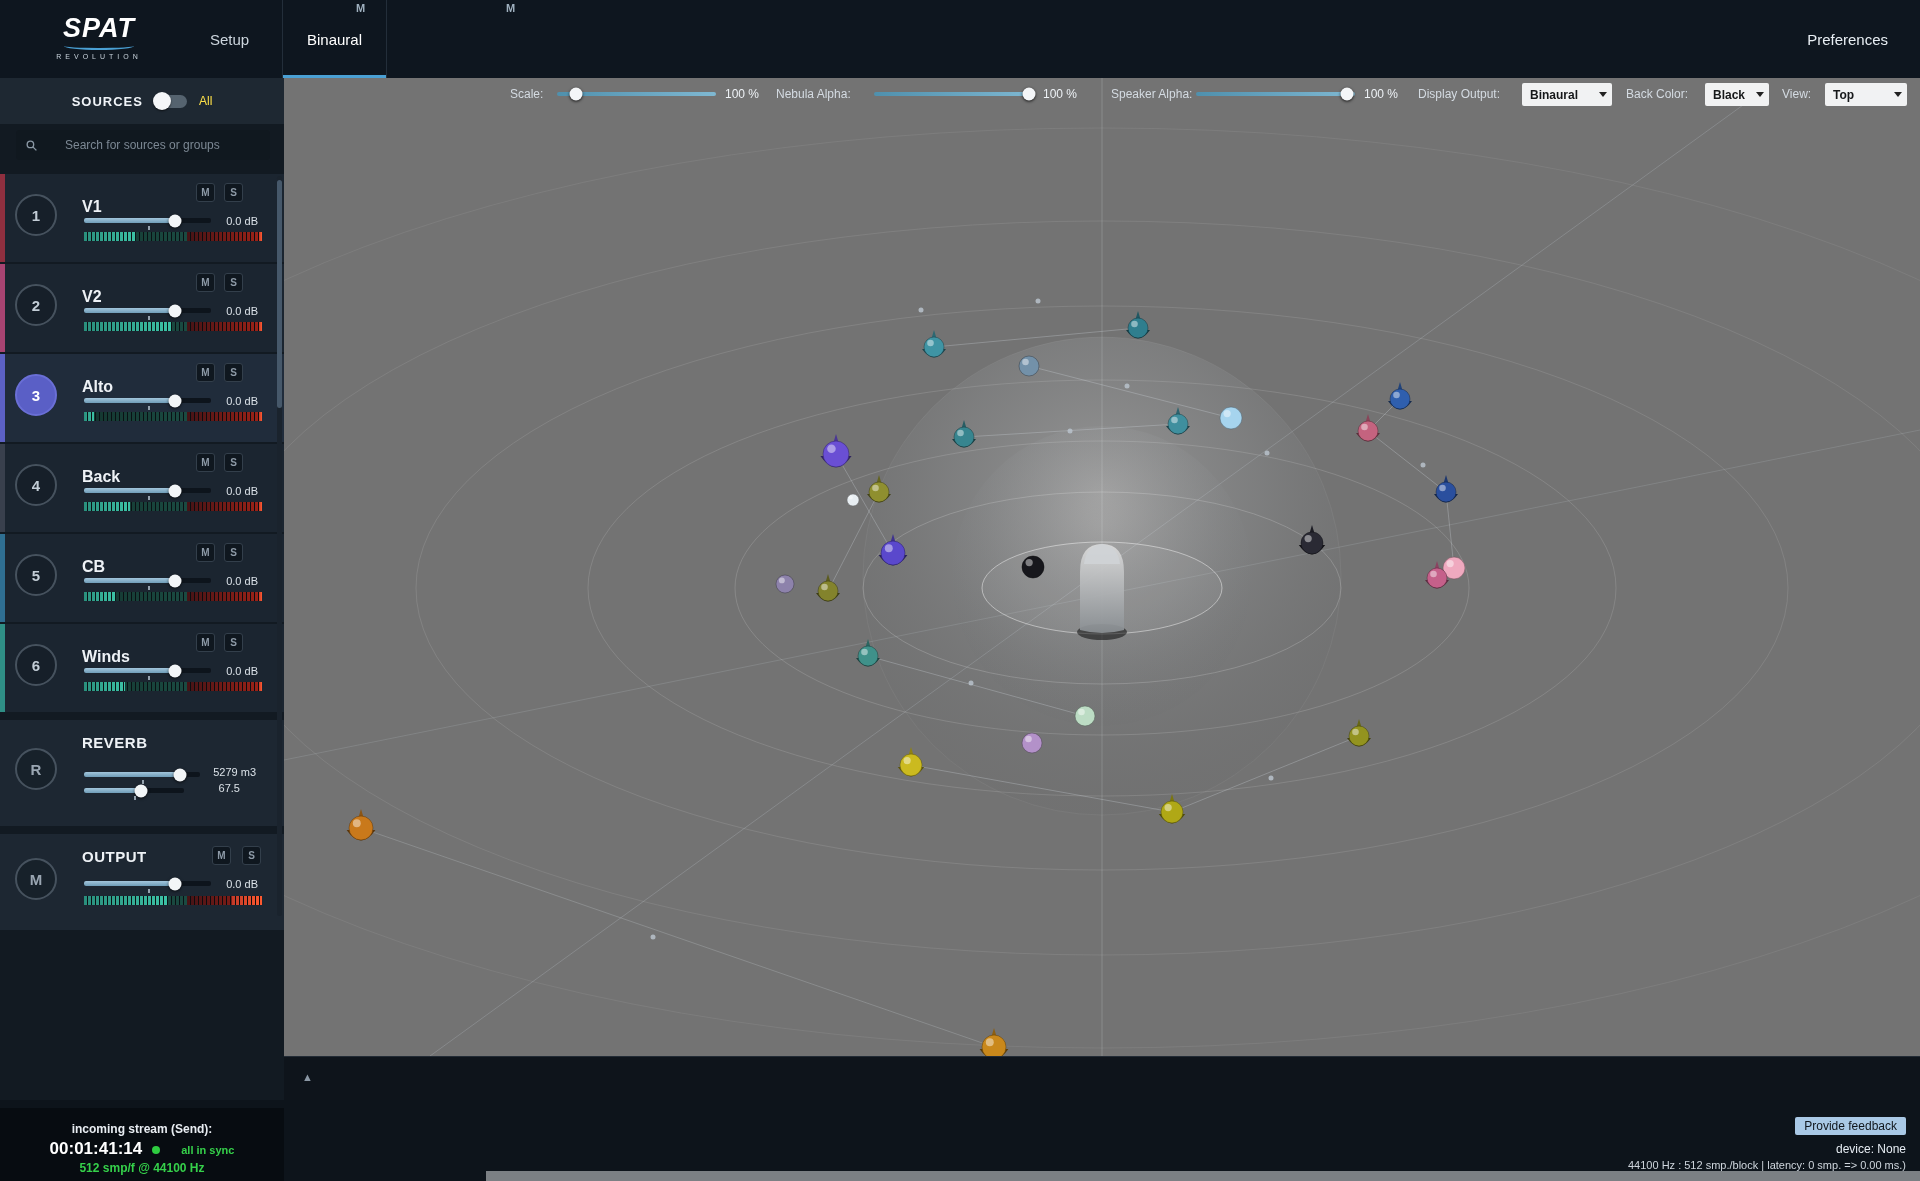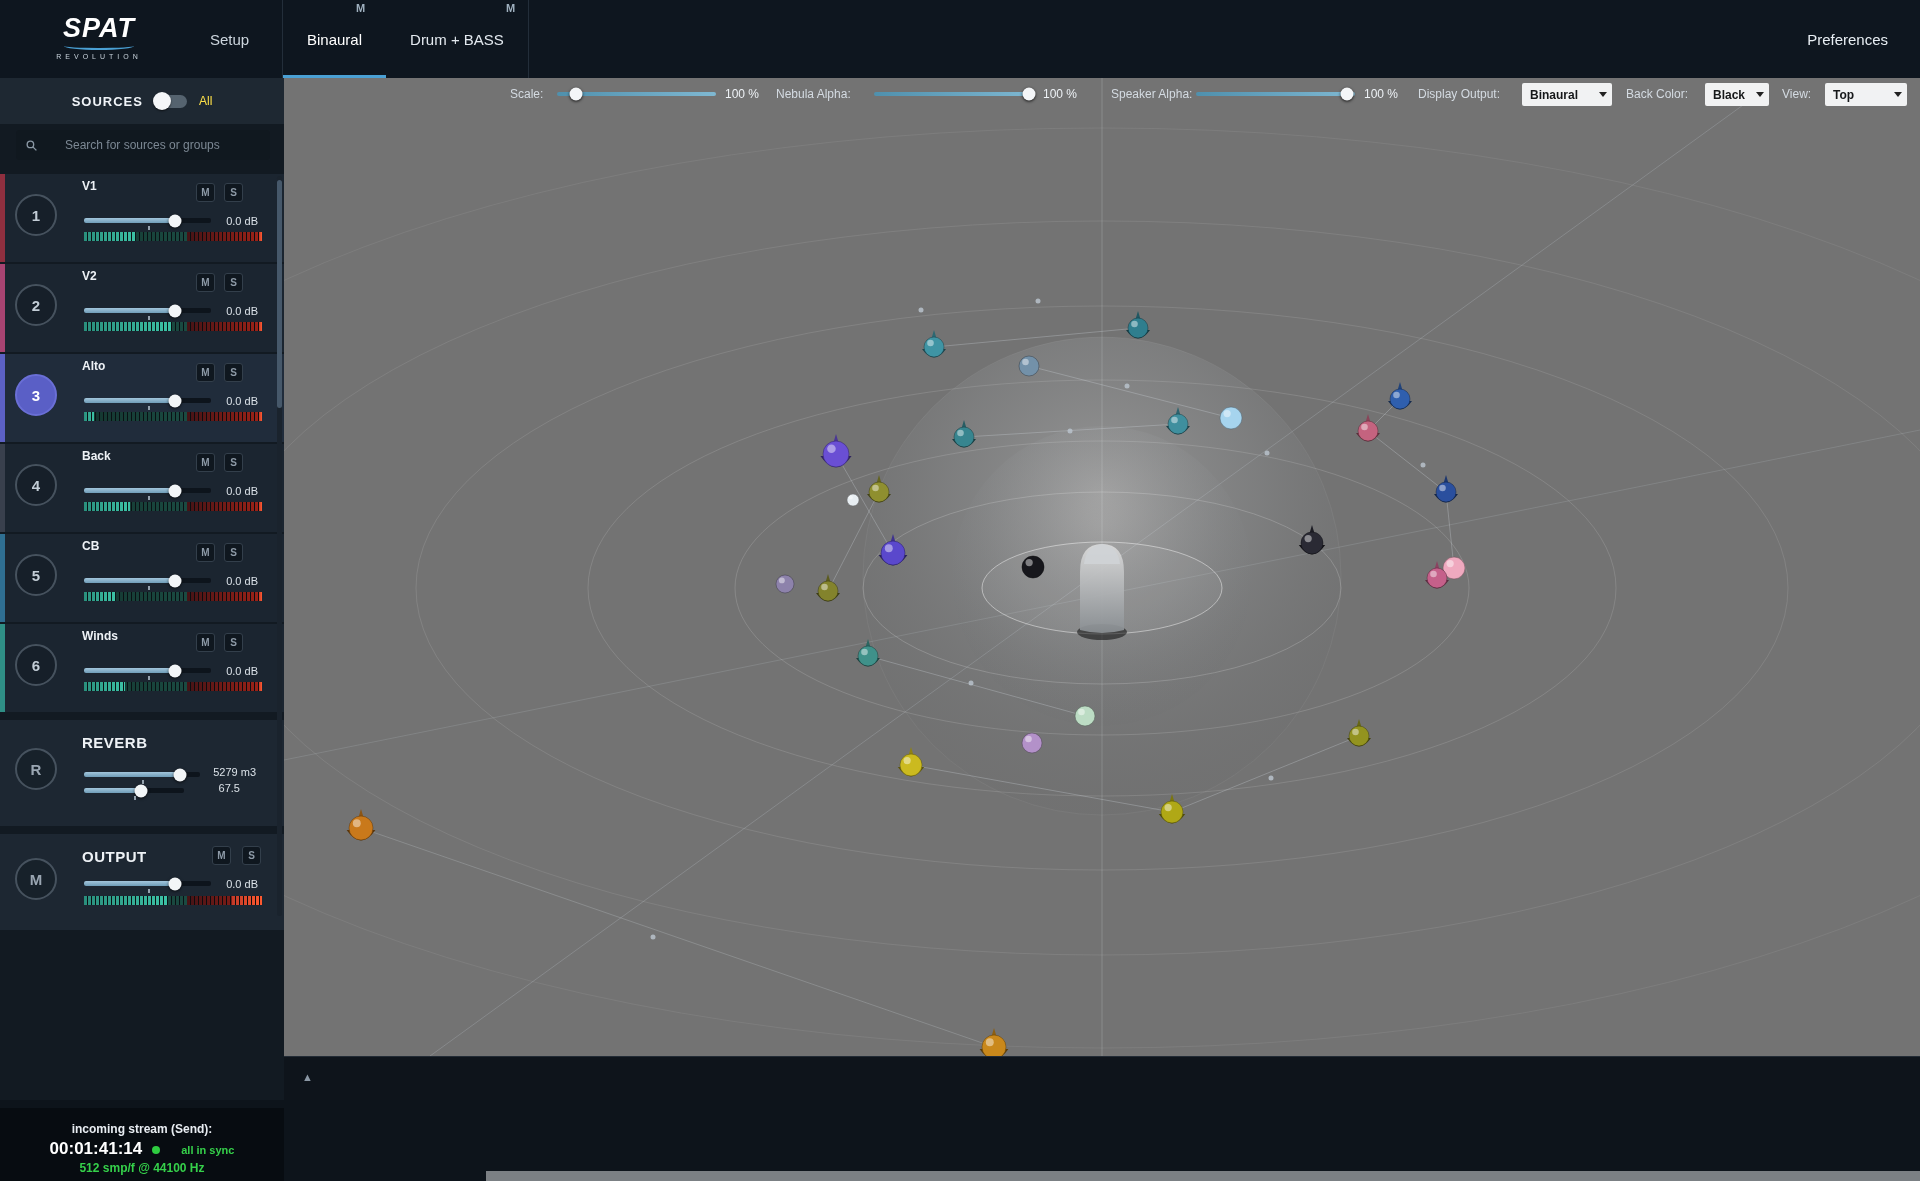--- a/index.html
+++ b/index.html
@@ -31,21 +31,21 @@
   .sb-search input{flex:1;background:transparent;border:none;outline:none;color:#cfd6dd;font-size:12px;font-family:inherit;}
   .sb-search input::placeholder{color:#7c8894;}
   .src-list{position:absolute;left:0;right:0;top:96px;bottom:0;overflow:hidden;}
 
   .src-row{position:relative;height:88px;background:#1b2530;border-bottom:2px solid #121a22;}
   .src-row.selected{background:#202c3b;}
   .stripe{position:absolute;left:0;top:0;bottom:0;width:5px;background:var(--stripe,transparent);}
   .numc{position:absolute;left:15px;top:20px;width:38px;height:38px;border-radius:50%;border:2px solid #46525e;
         color:#c3cdd6;font-size:15px;font-weight:bold;display:flex;align-items:center;justify-content:center;background:rgba(8,14,20,.25);}
   .src-row.selected .numc{background:#5a5fc6;border-color:#6a6fd6;color:#fff;}
-  .rname{position:absolute;left:82px;top:5px;font-size:12px;font-weight:bold;color:#eef2f6;}
+  .rname{position:absolute;left:82px;top:24px;font-size:16px;font-weight:bold;color:#eef2f6;}
   .rname.big{font-size:15px;top:14px;letter-spacing:.5px;}
   .msbtn{position:absolute;top:9px;width:17px;height:17px;background:#0f171f;border:1px solid #333f4b;border-radius:3px;
          color:#8d9aa7;font-size:10px;font-weight:bold;display:flex;align-items:center;justify-content:center;}
   .mbtn{left:196px;} .sbtn{left:224px;}
   .vslider{position:absolute;left:84px;top:44px;width:127px;height:5px;background:#0d141c;border-radius:2px;}
   .vslider::after{content:"";position:absolute;left:50%;top:8px;width:2px;height:4px;background:#94a2ae;}
   .vfill{position:absolute;left:0;top:0;bottom:0;background:linear-gradient(180deg,#a3c6dc,#6f9db8);border-radius:2px;}
   .vknob{position:absolute;top:50%;transform:translate(-50%,-50%);width:13px;height:13px;border-radius:50%;background:#f2f5f7;box-shadow:0 1px 3px rgba(0,0,0,.7);}
   .dbtxt{position:absolute;left:214px;top:41px;width:44px;text-align:right;font-size:11px;color:#dbe2e8;}
   .meter{position:absolute;left:84px;top:58px;width:178px;height:9px;display:flex;background:#0a1117;}
@@ -113,21 +113,20 @@
 
   <header class="topbar">
     <div class="logo">
       <span class="logo-spat">SPAT</span>
       <span class="swoosh"></span>
       <span class="logo-sub">REVOLUTION</span>
     </div>
     <div class="tab tab-setup">Setup</div>
     <div class="tab-group">
       <div class="tab active">Binaural</div>
-      <div class="tab">Drum + BASS</div>
     </div>
     <span class="m-marker" style="left:356px">M</span>
     <span class="m-marker" style="left:506px">M</span>
     <div class="prefs">Preferences</div>
   </header>
 
   <aside class="sidebar">
     <div class="sb-head">
       <span class="sb-title">SOURCES</span>
       <span class="toggle">
@@ -559,16 +558,21 @@
       <div class="st-line1">incoming stream (Send):</div>
       <div class="st-line2">
         <span class="tc">00:01:41:14</span>
         <span class="sync">
             <span class="dot"></span>
             <span>all in sync</span>
           </span>
       </div>
       <div class="st-line3">512 smp/f @ 44100 Hz</div>
     </div>
+    <div class="st-right">
+      <div class="feedback">Provide feedback</div>
+      <div class="device">device: None</div>
+      <div class="latency">44100 Hz : 512 smp./block | latency: 0 smp. =&gt; 0.00 ms.)</div>
+    </div>
     <div class="gray-strip"></div>
   </footer>
 
 </div>
 
 </body></html>

